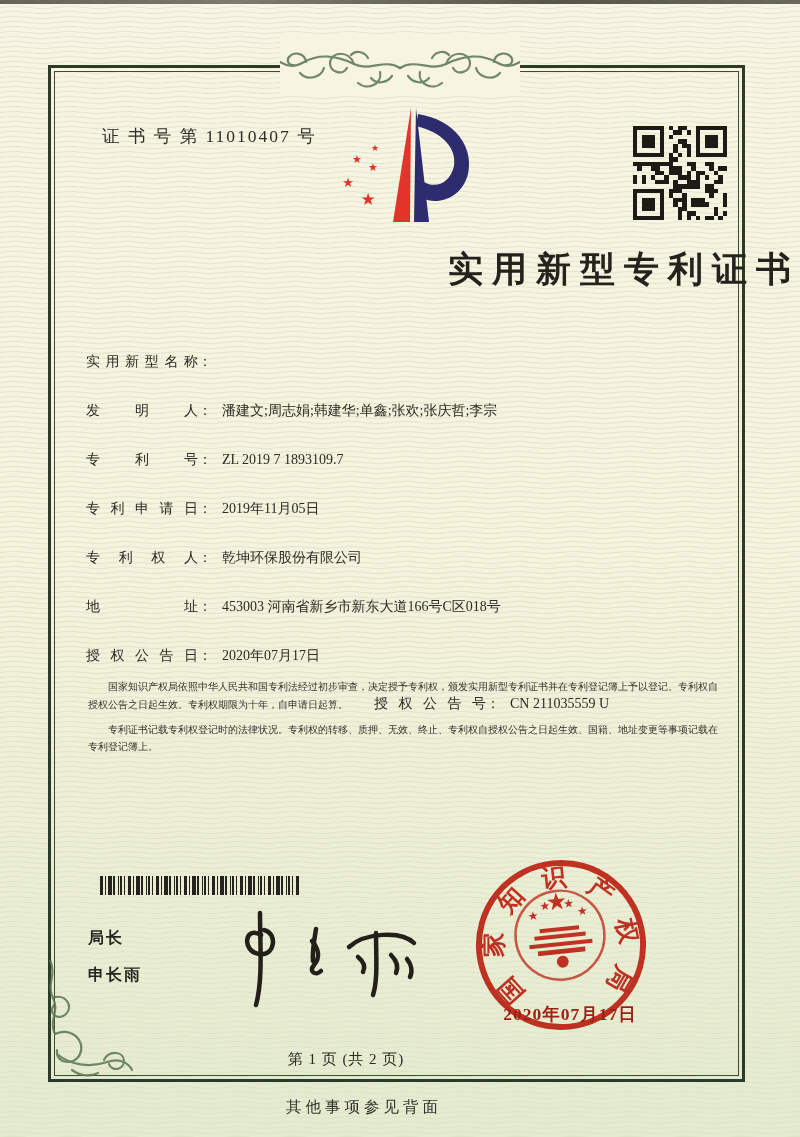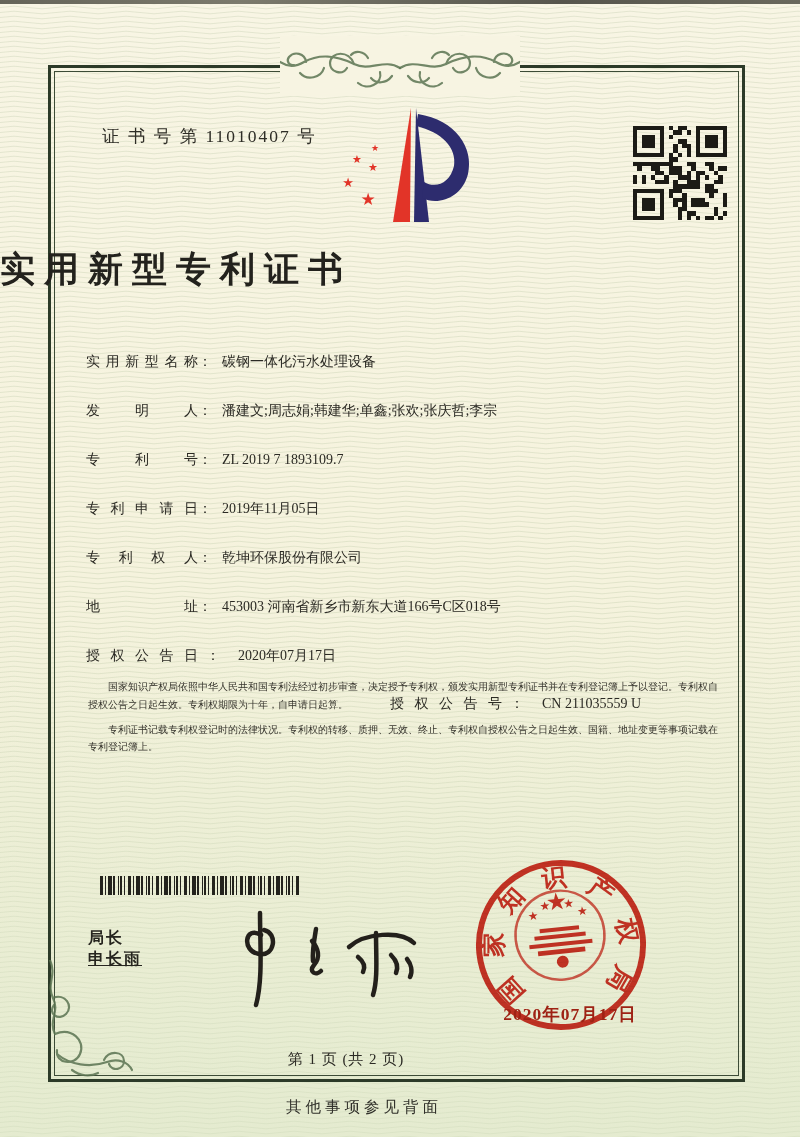--- a/index.html
+++ b/index.html
@@ -12,37 +12,37 @@
   .tint{position:absolute;inset:0;pointer-events:none;
         background:linear-gradient(180deg,rgba(244,241,220,0) 55%,rgba(223,232,202,.35) 80%,rgba(219,230,199,.5) 100%);}
   .frame{position:absolute;left:48px;top:65px;width:691px;height:1011px;border:3px solid #2c3a28;}
   .frame-inner{position:absolute;inset:3px;border:1px solid #3c4b36;}
   .ornament-top{position:absolute;left:280px;top:36px;width:240px;height:60px;background:#f7f4e2;}
   .ornament-corner{position:absolute;left:42px;top:960px;width:112px;height:122px;}
 
   .cert-no{position:absolute;left:86px;top:124px;font-size:17.5px;letter-spacing:2px;color:#2e2d26;margin-left:16px;}
   .logo{position:absolute;left:336px;top:104px;width:150px;height:132px;}
   .qr{position:absolute;left:633px;top:126px;width:94px;height:94px;}
-  .title{position:absolute;left:0;top:246px;width:100%;text-align:left;
+  .title{position:absolute;left:0;top:246px;width:100%;text-align:right;
          font-size:35px;font-weight:700;letter-spacing:9px;color:#23221d;}
 
   .fields{position:absolute;left:86px;top:347px;width:640px;font-size:14px;color:#2b2a24;}
   .row{display:flex;line-height:29px;margin-bottom:20px;white-space:nowrap;}
   .lbl{display:inline-block;width:112px;text-align:justify;text-align-last:justify;}
   .colon{margin-right:10px;}
-  .pair{display:flex;gap:8px;}
+  .pair{display:flex;}
   .pair2{margin-left:54px;margin-top:48px;}
 
   .paras{position:absolute;left:88px;top:678px;width:630px;font-size:10px;line-height:1.78;color:#35332c;}
   .paras p{margin:0 0 7px 0;text-indent:2em;}
 
   .barcode{position:absolute;left:100px;top:876px;width:200px;height:19px;}
   .director{position:absolute;left:88px;top:928px;font-family:"Liberation Sans","DejaVu Sans",sans-serif;
             font-weight:700;font-size:16px;color:#26251f;letter-spacing:2px;}
-  .director .name{text-decoration:underline;}
+  .director .name{margin-top:16px;}
   .signature{position:absolute;left:215px;top:905px;width:215px;height:112px;}
 
   .seal{position:absolute;left:472px;top:856px;width:178px;height:178px;
         transform:rotate(-6deg);mix-blend-mode:multiply;opacity:.93;}
   .seal-char{font-size:25px;font-weight:700;fill:#cf2519;text-anchor:middle;
              font-family:"Liberation Serif","DejaVu Serif",serif;}
   .seal-date{position:absolute;left:486px;top:1002px;width:168px;text-align:center;
              font-size:17.5px;font-weight:700;color:#9e2214;letter-spacing:1px;}
 
   .page-no{position:absolute;left:0;top:1050px;width:800px;text-align:center;
@@ -329,21 +329,20 @@
       <rect x="17" y="20" width="1" height="1" fill="#1c1b16"></rect>
       <rect x="19" y="20" width="1" height="1" fill="#1c1b16"></rect>
     </svg>
 
   <div class="title">实用新型专利证书</div>
 
   <div class="fields">
     <div class="row">
       <span class="lbl">实用新型名称</span>
         <span class="colon">：</span>
-      <span>碳钢一体化污水处理设备</span>
     </div>
     <div class="row">
       <span class="lbl">发明人</span>
         <span class="colon">：</span>
       <span>潘建文;周志娟;韩建华;单鑫;张欢;张庆哲;李宗</span>
     </div>
     <div class="row">
       <span class="lbl">专利号</span>
         <span class="colon">：</span>
       <span>ZL 2019 7 1893109.7</span>

